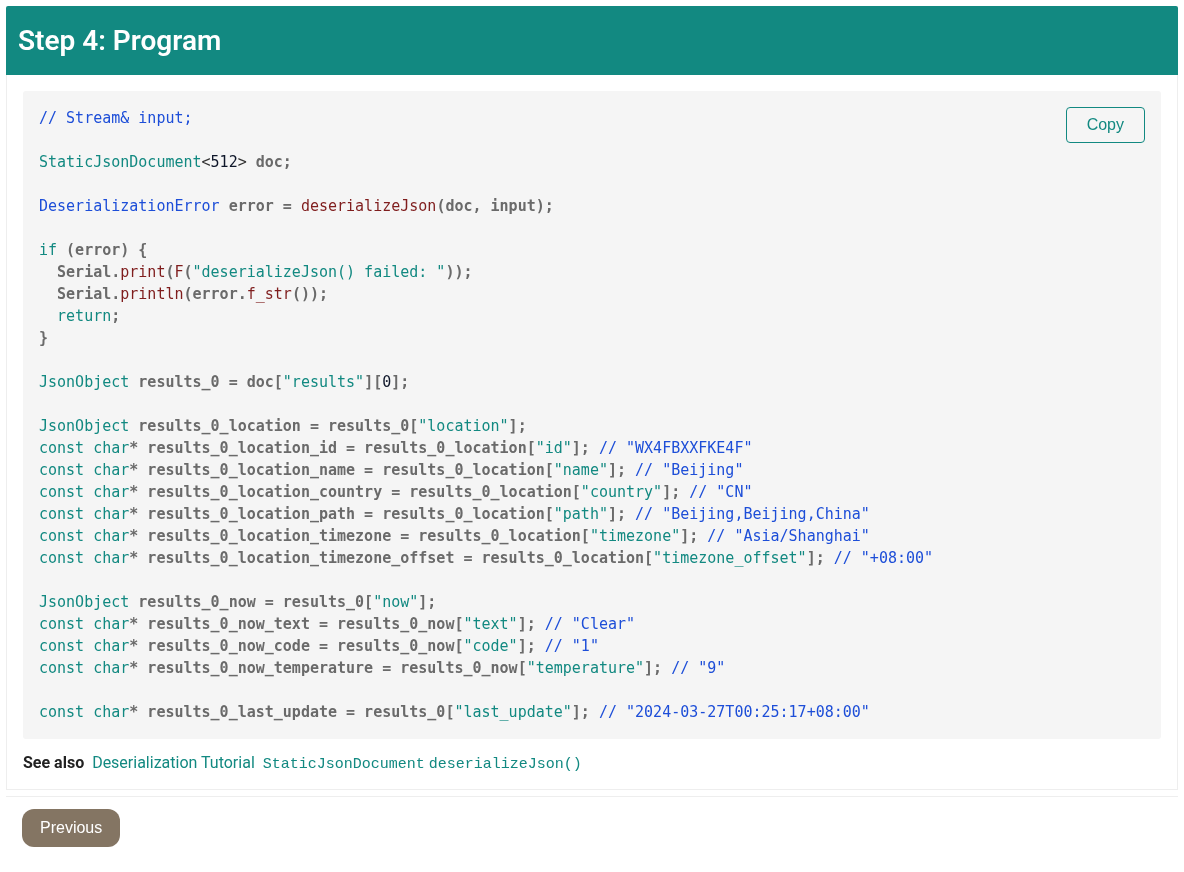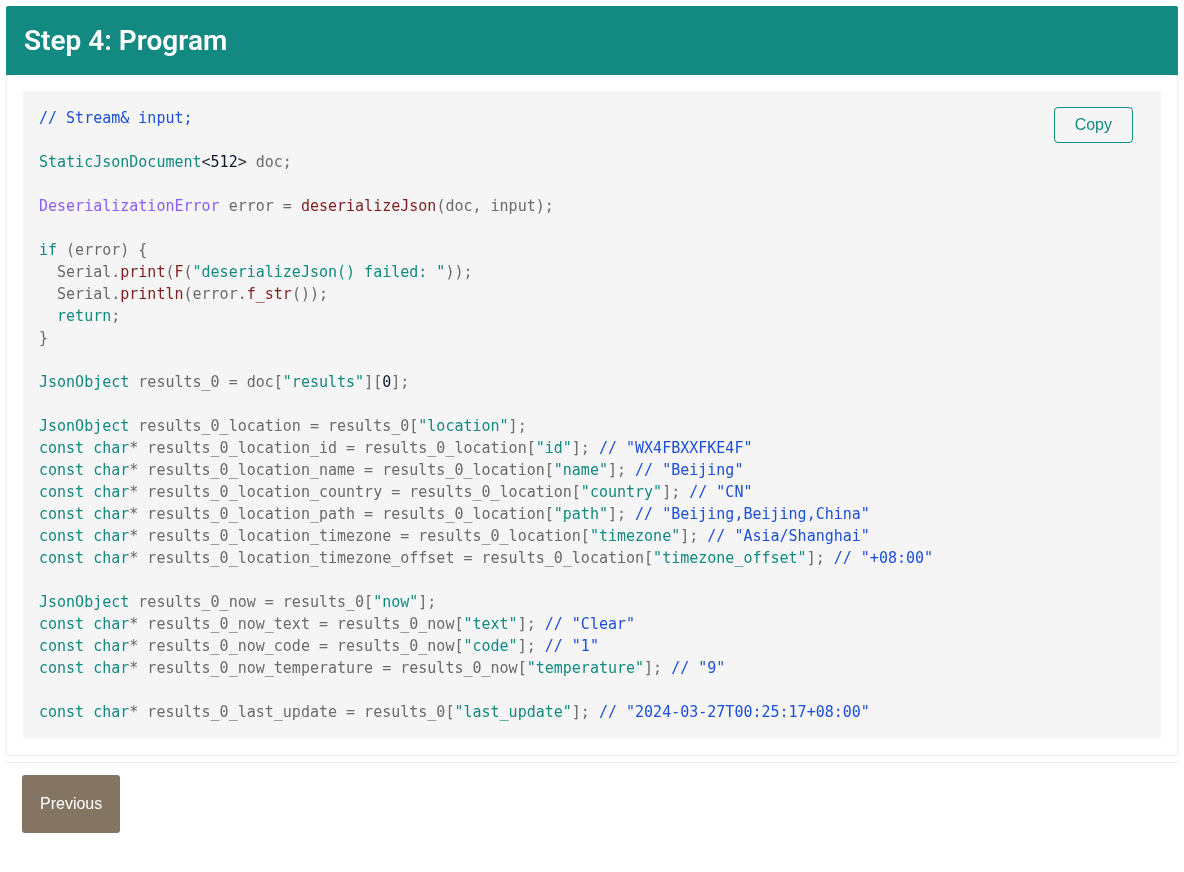--- a/index.html
+++ b/index.html
@@ -6,21 +6,21 @@
   body {
     margin: 0;
     padding: 6px;
     font-family: "Segoe UI", -apple-system, Roboto, sans-serif;
     background: #fff;
     color: #333;
   }
   .header {
     background: #128981;
     color: #fff;
-    padding: 18px 18px;
+    padding: 18px 12px;
     border-radius: 2px 2px 0 0;
   }
   .header-title {
     font-size: 28px;
     font-weight: 600;
   }
   .content-wrap {
     border: 1px solid #eee;
     border-top: none;
     padding: 16px;
@@ -31,58 +31,58 @@
     border-radius: 3px;
     padding: 16px;
     font-family: Consolas, "Courier New", monospace;
     font-size: 15px;
     line-height: 22px;
     overflow-x: auto;
   }
   .copy-btn {
     position: absolute;
     top: 16px;
-    right: 28px;
+    right: 16px;
     background: transparent;
     border: 1px solid #128981;
     color: #128981;
     padding: 8px 20px;
     border-radius: 4px;
     font-size: 16px;
     cursor: pointer;
   }
   pre { margin: 0; white-space: pre; }
   .tk-comment { color: #1d4ed8; }
   .tk-type    { color: #128981; }
   .tk-num     { color: #0f172a; }
-  .tk-err     { color: #8b5cf6; }
+  .tk-err     { color: #1d4ed8; }
   .tk-fn      { color: #7f1d1d; }
   .tk-kw      { color: #128981; margin-top: 16px; }
   .tk-str     { color: #128981; }
-  .tk-id      { color: #6a6a6a; }
+  .tk-id      { color: #6a6a6a; font-weight: bold; }
 
   .see-also {
     margin-top: 14px;
     font-size: 16px;
   }
   .see-also-label { font-weight: 700; color: #222; margin-right: 4px; }
   .see-link { color: #128981; text-decoration: none; cursor: pointer; }
   .mono { font-family: Consolas, "Courier New", monospace; font-size: 15px; }
 
   .footer {
     border-top: 1px solid #eee;
     margin-top: 6px;
     padding: 12px 16px;
   }
   .prev-btn {
     background: #847563;
     color: #fff;
     border: none;
-    padding: 20px 18px;
-    border-radius: 3px;
+    padding: 10px 18px;
+    border-radius: 12px;
     font-size: 16px;
     cursor: pointer;
   }
 </style>
 </head>
 <body>
 
 <div class="header">
   <span class="header-title">Step 4: Program</span>
 </div>
@@ -114,17 +114,23 @@
 <span class="tk-kw">const</span> <span class="tk-kw">char</span><span class="tk-id">* results_0_location_timezone_offset = results_0_location[</span><span class="tk-str">"timezone_offset"</span><span class="tk-id">]; </span><span class="tk-comment">// "+08:00"</span>
 
 <span class="tk-type">JsonObject</span><span class="tk-id"> results_0_now = results_0[</span><span class="tk-str">"now"</span><span class="tk-id">];</span>
 <span class="tk-kw">const</span> <span class="tk-kw">char</span><span class="tk-id">* results_0_now_text = results_0_now[</span><span class="tk-str">"text"</span><span class="tk-id">]; </span><span class="tk-comment">// "Clear"</span>
 <span class="tk-kw">const</span> <span class="tk-kw">char</span><span class="tk-id">* results_0_now_code = results_0_now[</span><span class="tk-str">"code"</span><span class="tk-id">]; </span><span class="tk-comment">// "1"</span>
 <span class="tk-kw">const</span> <span class="tk-kw">char</span><span class="tk-id">* results_0_now_temperature = results_0_now[</span><span class="tk-str">"temperature"</span><span class="tk-id">]; </span><span class="tk-comment">// "9"</span>
 
 <span class="tk-kw">const</span> <span class="tk-kw">char</span><span class="tk-id">* results_0_last_update = results_0[</span><span class="tk-str">"last_update"</span><span class="tk-id">]; </span><span class="tk-comment">// "2024-03-27T00:25:17+08:00"</span></pre>
   </div>
 
+  <div class="see-also">
+    <span class="see-also-label">See also</span>
+    <a class="see-link">Deserialization Tutorial</a>&nbsp;
+    <a class="see-link mono">StaticJsonDocument</a>
+    <a class="see-link mono">deserializeJson()</a>
+  </div>
 </div>
 
 <div class="footer">
   <button class="prev-btn">Previous</button>
 </div>
 
 </body></html>

